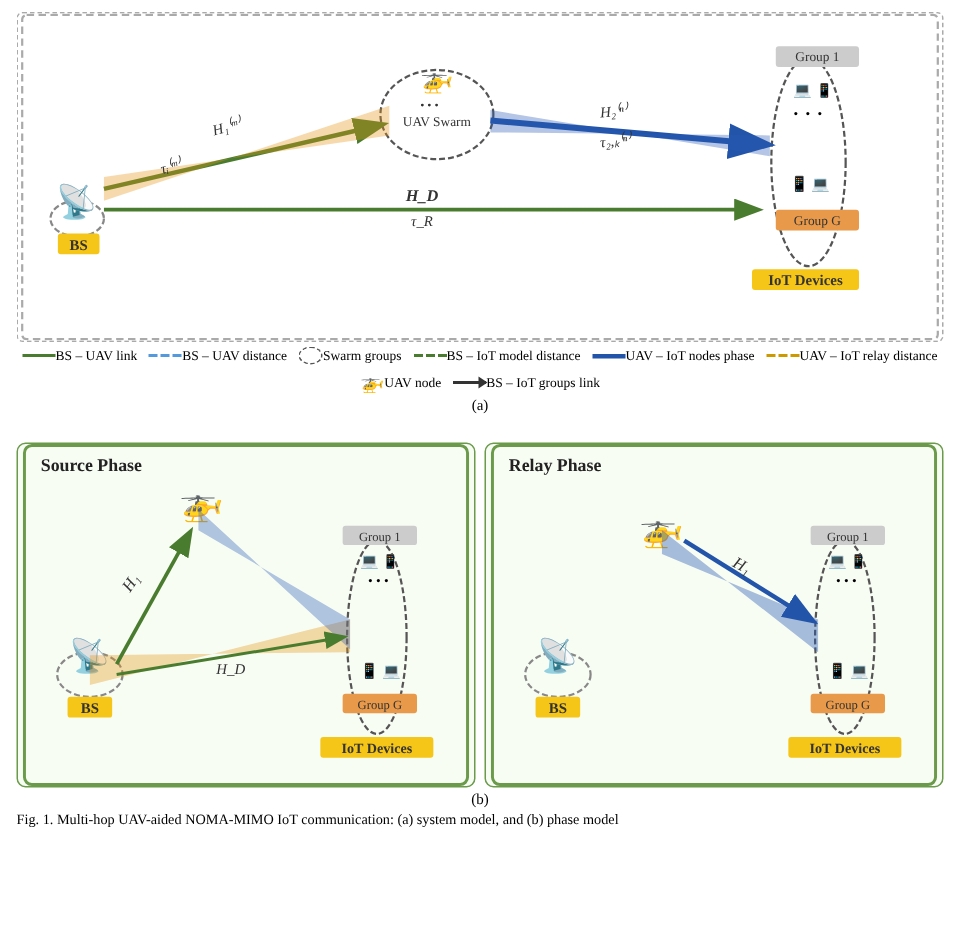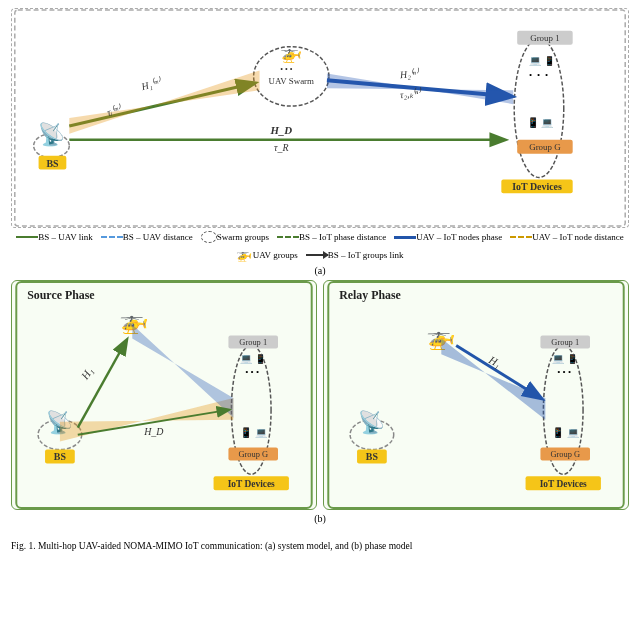--- a/index.html
+++ b/index.html
@@ -103,21 +103,21 @@
     .caption-a {
       font-size: 10px;
       text-align: center;
       margin: 2px 0;
     }
 
     
     .diagrams-b-row {
       display: flex;
       gap: 6px;
-      margin-top: 2px;
+      margin-top: 17px;
       width: 618px;
       flex-shrink: 0;
       align-items: flex-end;
     }
 
     .diagram-b-panel {
       flex: 1;
       border: 1.5px solid #6a9a4a;
       border-radius: 6px;
       background: #f8fdf4;
@@ -129,21 +129,21 @@
     .caption-b {
       font-size: 10px;
       text-align: center;
       margin-top: 3px;
     }
 
     .figure-caption {
       font-size: 9.5px;
       text-align: left;
       width: 618px;
-      margin-top: 16px;
+      margin-top: 2px;
       line-height: 1.4;
       flex-shrink: 0;
     }
 
     
     .diagram-svg {
       width: 100%;
       height: 100%;
     }
   </style>
@@ -239,33 +239,33 @@
     <div class="legend-item">
       <div class="legend-line blue-dashed"></div>
       <span>BS – UAV distance</span>
     </div>
     <div class="legend-item">
       <div class="legend-line dashed-circle"></div>
       <span>Swarm groups</span>
     </div>
     <div class="legend-item">
       <div class="legend-line green-dashed"></div>
-      <span>BS – IoT phase distance</span>
+      <span>BS – IoT model distance</span>
     </div>
     <div class="legend-item">
       <div class="legend-line blue-solid"></div>
       <span>UAV – IoT nodes phase</span>
     </div>
     <div class="legend-item">
       <div class="legend-line yellow-dashed"></div>
-      <span>UAV – IoT node distance</span>
+      <span>UAV – IoT relay distance</span>
     </div>
     <div class="legend-item">
       <span class="legend-drone">🚁</span>
-      <span>UAV groups</span>
+      <span>UAV node</span>
     </div>
     <div class="legend-item">
       <div class="legend-line black-arrow"></div>
       <span>BS – IoT groups link</span>
     </div>
   </div>
 
   <div class="caption-a">
     <span>(a)</span>
   </div>

